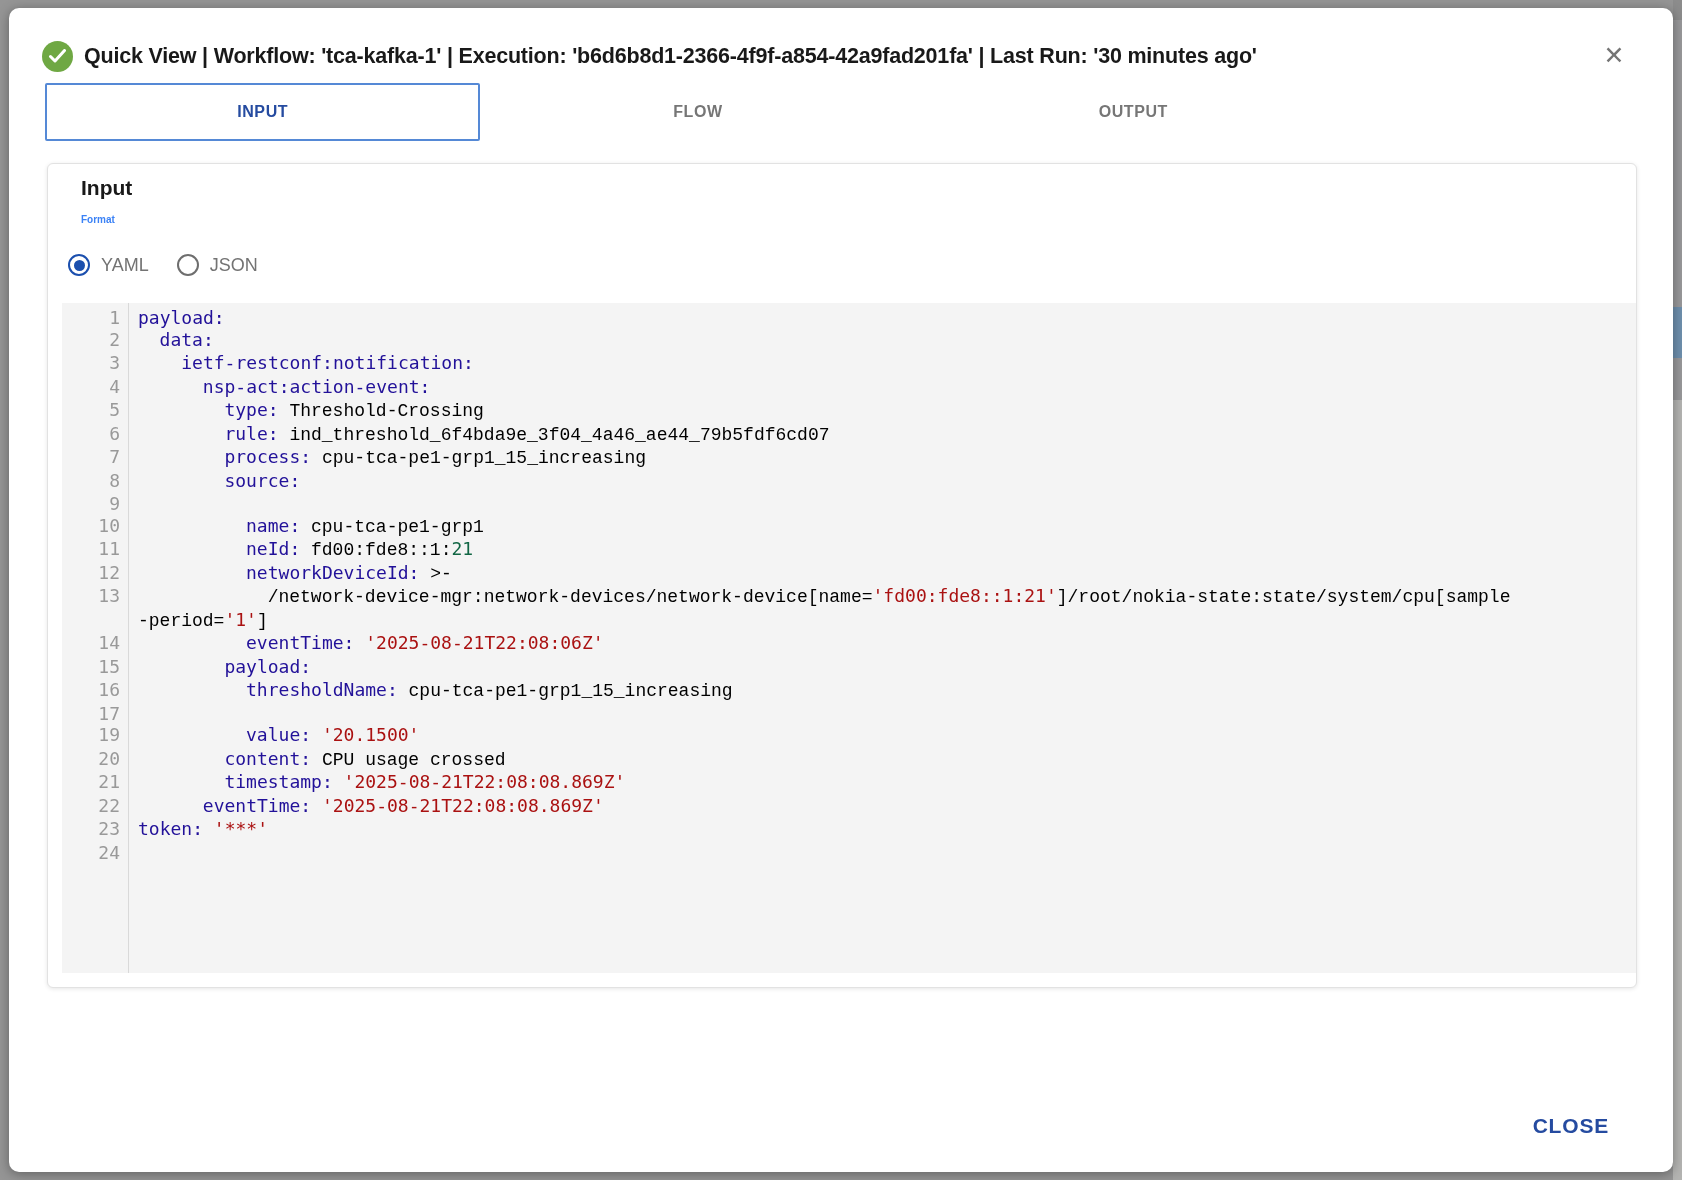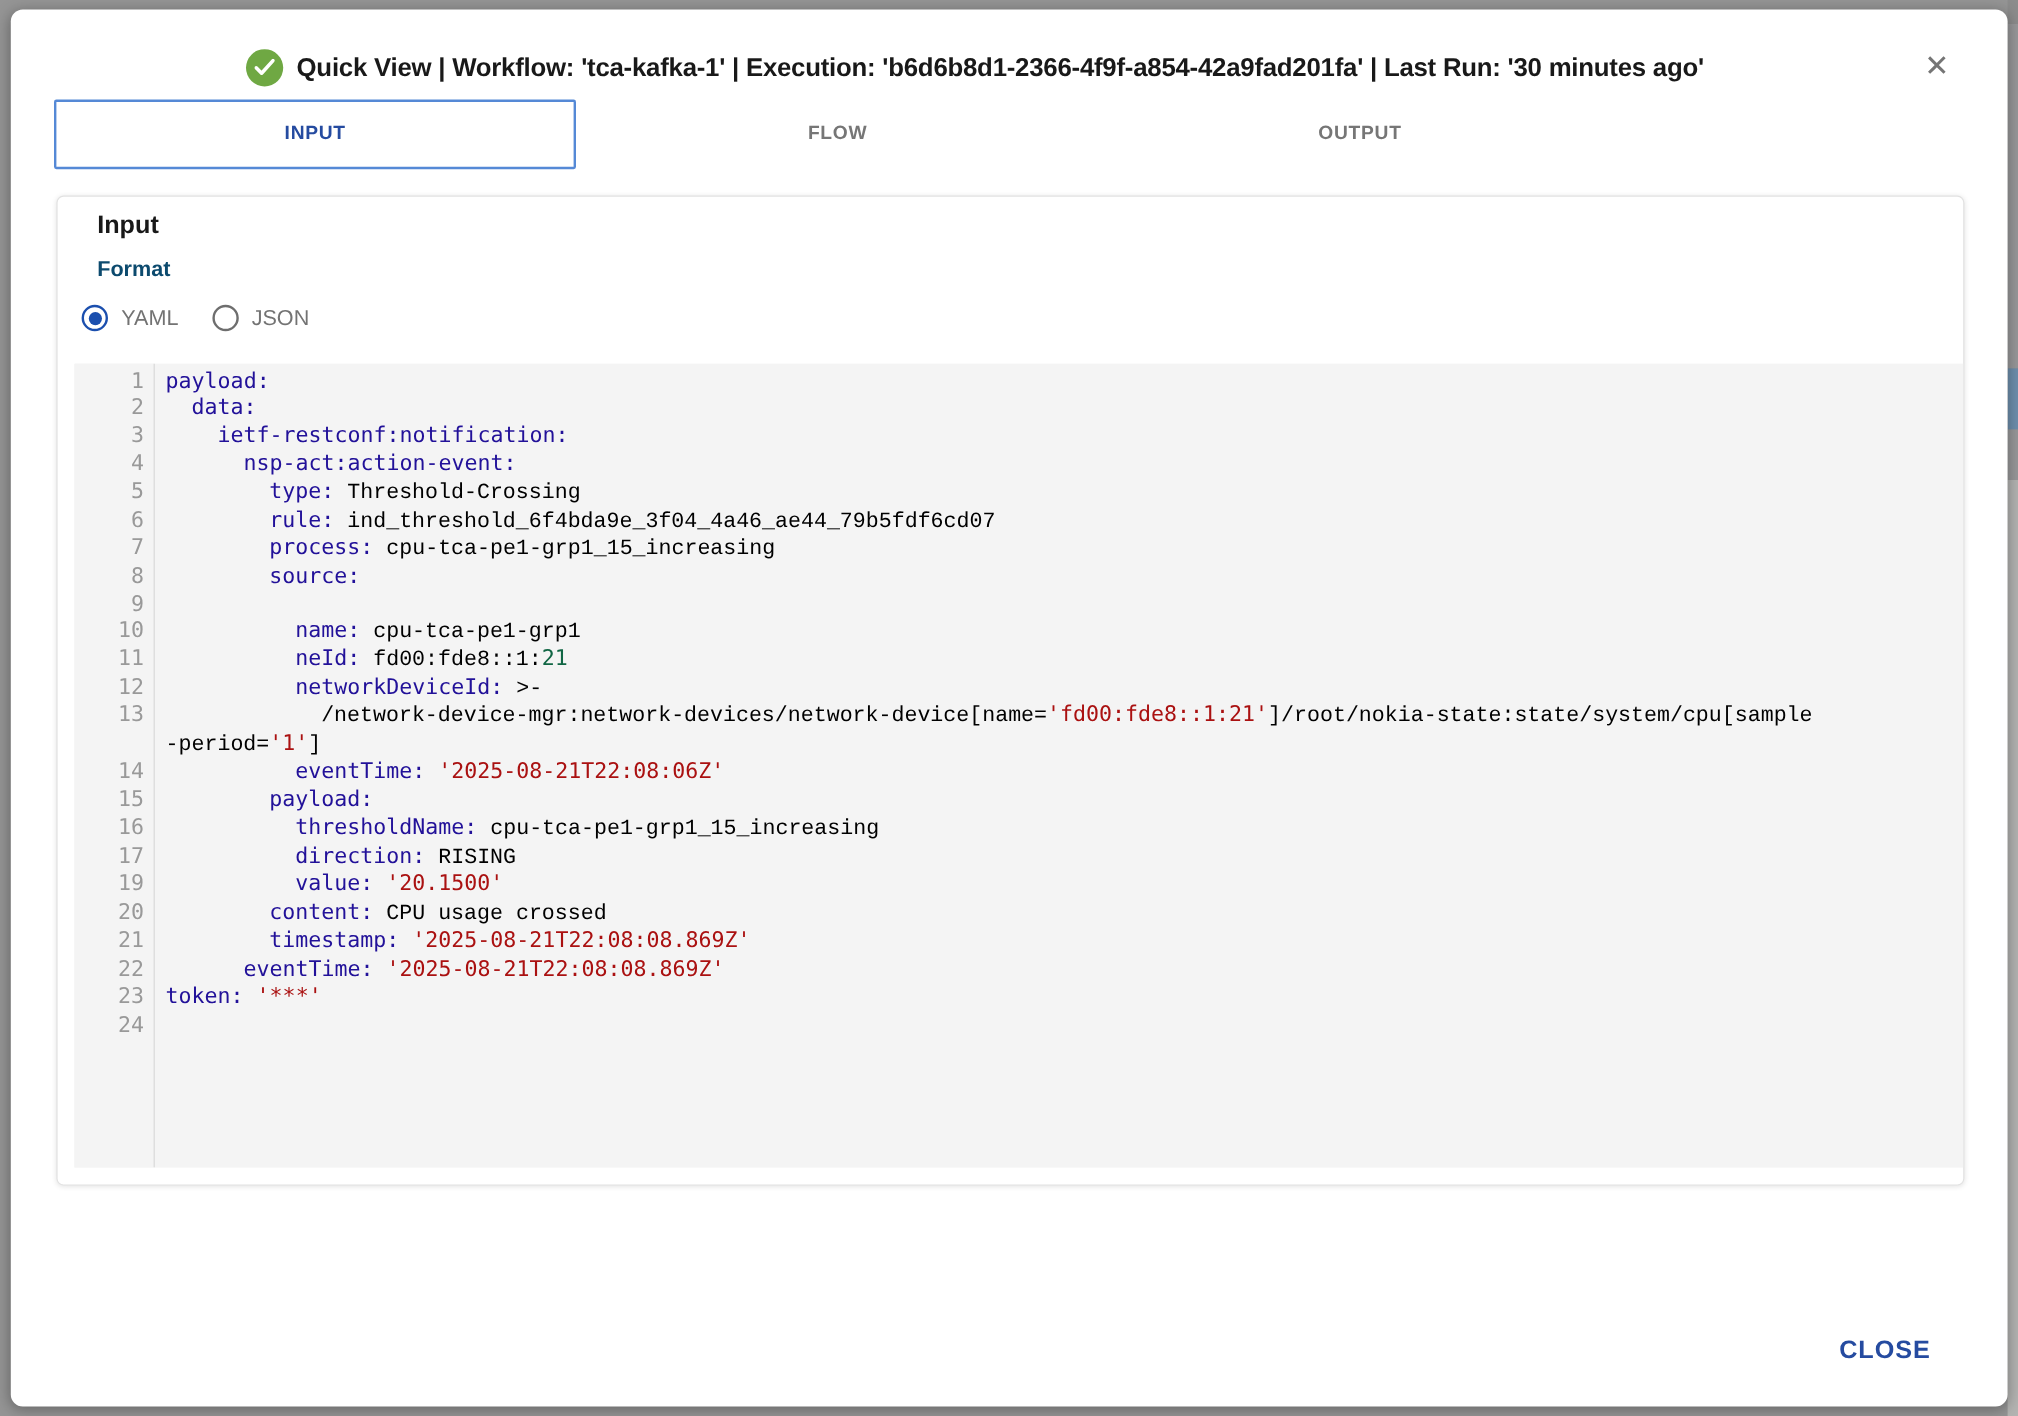--- a/index.html
+++ b/index.html
@@ -14,21 +14,21 @@
   .edge-col .seg { width:100%; }
 
   
   .modal {
     position:absolute; left:9px; top:8px; width:1664px; height:1164px;
     background:#ffffff; border-radius:10px;
     box-shadow:0 2px 12px rgba(0,0,0,0.35);
   }
   .dlg-header {
     position:absolute; left:33px; top:26px; right:90px; height:44px;
-    display:flex; align-items:center; gap:11px;justify-content:center;
+    display:flex; align-items:center; gap:11px;
   }
   .check-badge {
     width:31px; height:31px; border-radius:50%;
     background:#6fa843; flex:0 0 auto;
     display:flex; align-items:center; justify-content:center;
   }
   .check-badge svg { display:block; }
   .dlg-title {
     font-size:21.5px; font-weight:bold; color:#191919; letter-spacing:-0.2px;
     white-space:nowrap; overflow:hidden;
@@ -53,21 +53,21 @@
     color:#254ba0; border:2px solid #5589d6; border-radius:2px; background:#fff;
   }
 
   
   .card {
     position:absolute; left:38px; top:155px; width:1590px; height:825px;
     background:#fff; border:1px solid #e2e2e2; border-radius:6px;
     box-shadow:0 1px 4px rgba(0,0,0,0.10);
   }
   .panel-title { position:absolute; left:33px; top:12px; font-size:21px; font-weight:bold; color:#191919; }
-  .format-label { position:absolute; left:33px; top:50px; font-size:18px; font-weight:bold; color:#0c4a6e; }
+  .format-label { position:absolute; left:33px; top:50px; font-size:10px; font-weight:bold; color:#3b82f6; }
   .radio-row { position:absolute; left:20px; top:90px; display:flex; align-items:center; gap:28px; }
   .radio-opt { display:flex; align-items:center; gap:11px; cursor:pointer; }
   .radio-circ {
     width:22px; height:22px; border-radius:50%; border:2px solid #6e6e6e;
     display:flex; align-items:center; justify-content:center; background:#fff;
   }
   .radio-circ.sel { border-color:#1b4fae; }
   .radio-circ.sel::after { content:""; width:11px; height:11px; border-radius:50%; background:#1b4fae; }
   .radio-label { font-size:18px; color:#737373; }
 
@@ -209,21 +209,20 @@
           <div class="code-row">
             <div class="ln">15</div>
             <div class="ct"><span class="c-plain">        </span><span class="c-key">payload:</span></div>
           </div>
           <div class="code-row">
             <div class="ln">16</div>
             <div class="ct"><span class="c-plain">          </span><span class="c-key">thresholdName:</span><span class="c-plain"> cpu-tca-pe1-grp1_15_increasing</span></div>
           </div>
           <div class="code-row">
             <div class="ln">17</div>
-            <div class="ct"><span class="c-plain">          </span><span class="c-key">direction:</span><span class="c-plain"> RISING</span></div>
           </div>
           <div class="code-row">
             <div class="ln">19</div>
             <div class="ct"><span class="c-plain">          </span><span class="c-key">value:</span><span class="c-plain"> </span><span class="c-str">'20.1500'</span></div>
           </div>
           <div class="code-row">
             <div class="ln">20</div>
             <div class="ct"><span class="c-plain">        </span><span class="c-key">content:</span><span class="c-plain"> CPU usage crossed</span></div>
           </div>
           <div class="code-row">

